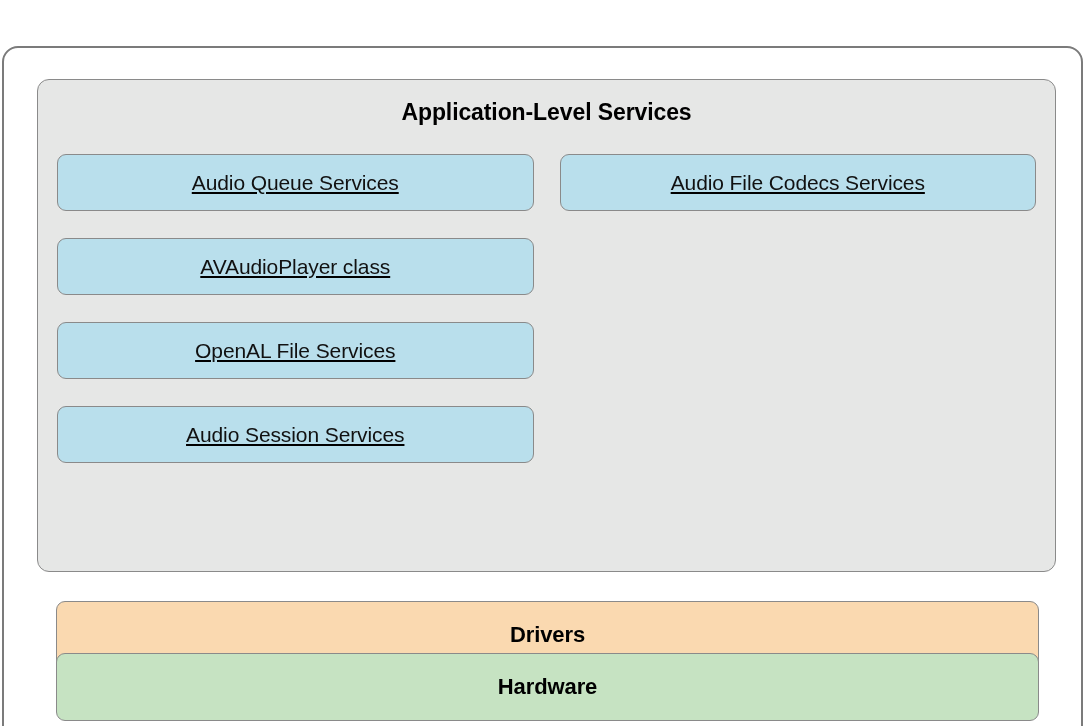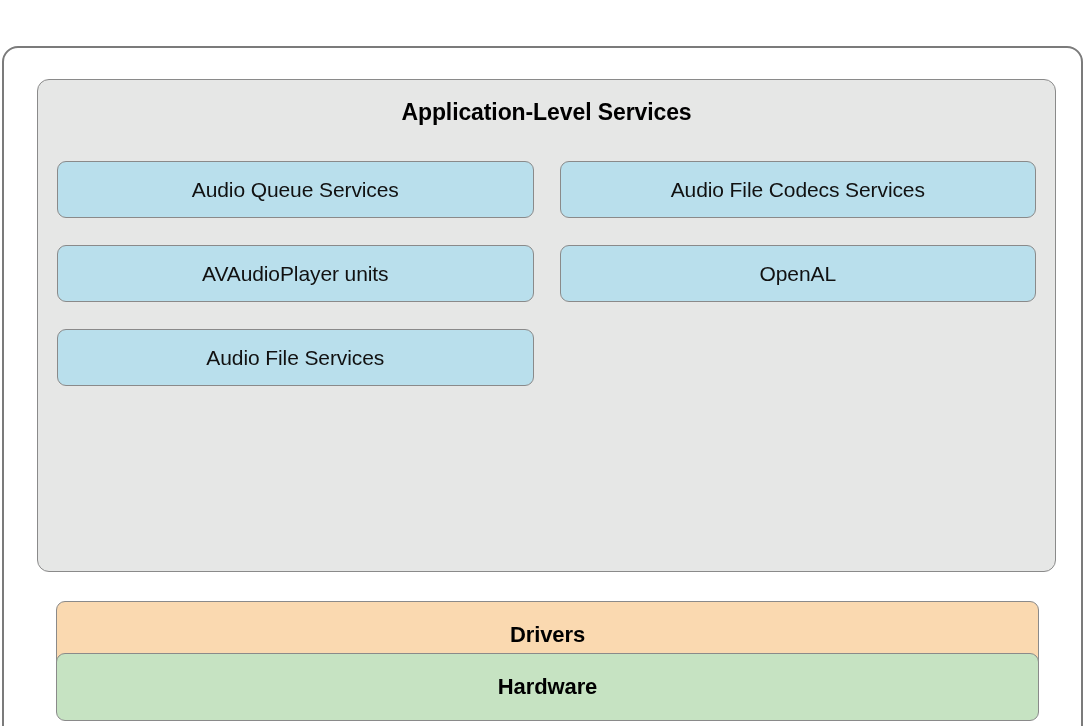--- a/index.html
+++ b/index.html
@@ -49,24 +49,25 @@
     text-align: center;
     font-size: 23px;
     font-weight: bold;
     color: #000000;
     letter-spacing: -0.1px;
   }
 
   .columns {
     position: absolute;
     left: 19px;
-    top: 81px;
+    top: 74px;
     right: 19px;
     display: flex;
     gap: 26px;
+    text-decoration: underline;
   }
   .column {
     flex: 1 1 0;
     display: flex;
     flex-direction: column;
     gap: 27px;
   }
 
   .service-box {
     height: 57px;
@@ -117,33 +118,33 @@
 
     <div class="group-title">Application-Level Services</div>
 
     <div class="columns">
 
       <div class="column">
         <div class="service-box">
           <span>Audio Queue Services</span>
         </div>
         <div class="service-box">
-          <span>AVAudioPlayer units</span>
+          <span>AVAudioPlayer class</span>
         </div>
         <div class="service-box">
-          <span>Audio File Services</span>
+          <span>OpenAL File Services</span>
+        </div>
+        <div class="service-box">
+          <span>Audio Session Services</span>
         </div>
       </div>
 
       <div class="column">
         <div class="service-box">
           <span>Audio File Codecs Services</span>
-        </div>
-        <div class="service-box">
-          <span>OpenAL</span>
         </div>
       </div>
 
     </div>
   </div>
 
   <div class="layer-bar layer-drivers">
     <span>Drivers</span>
   </div>
 

